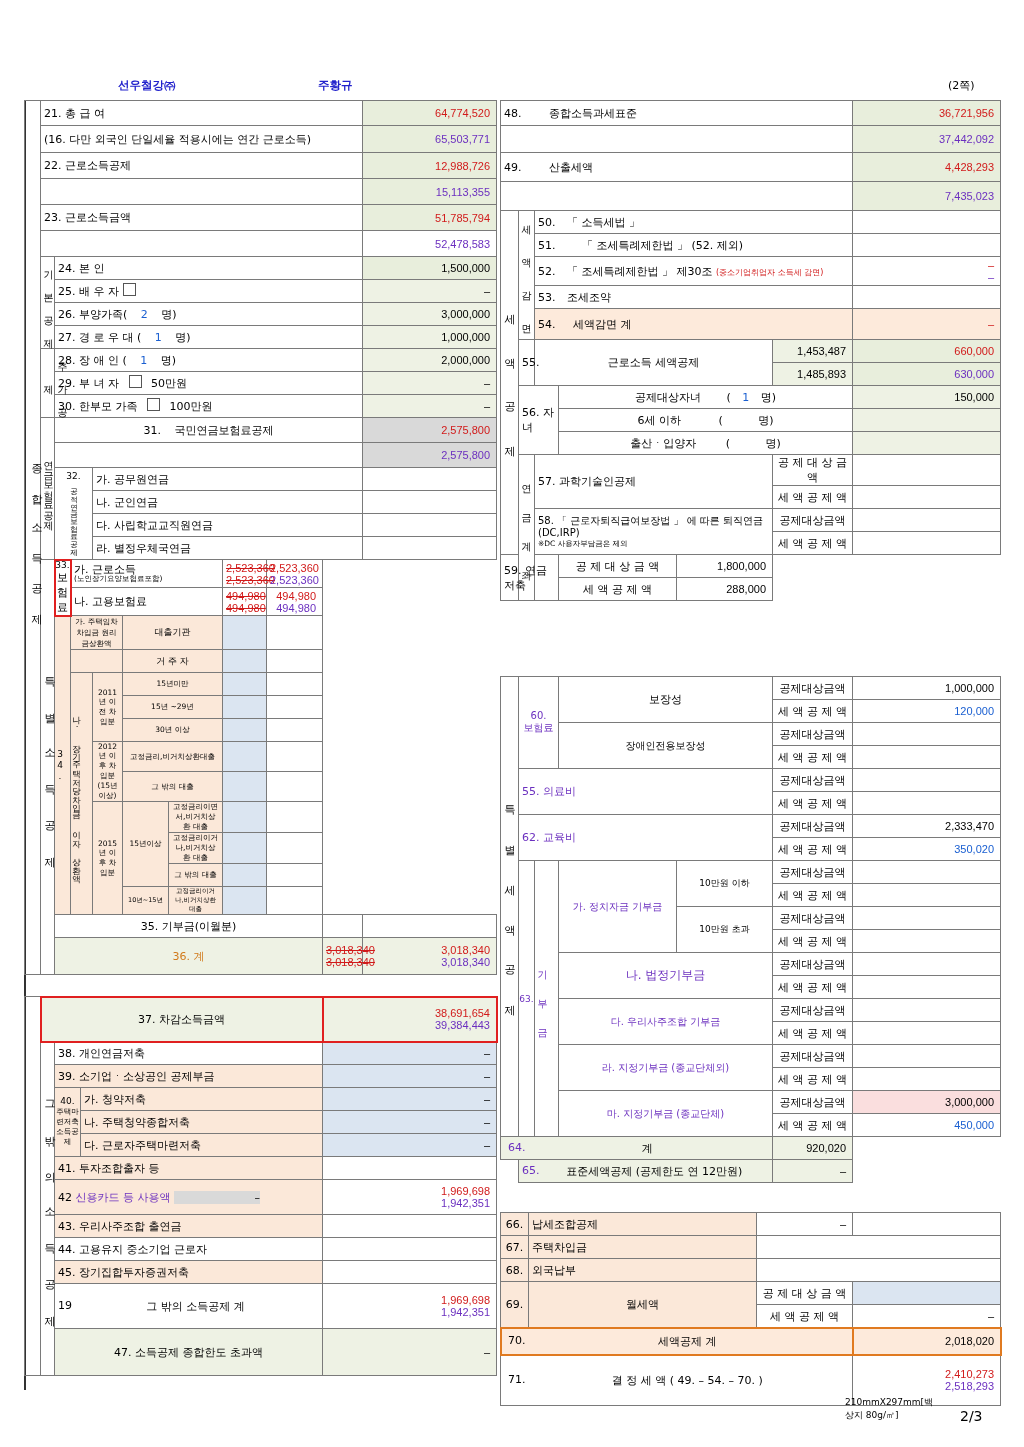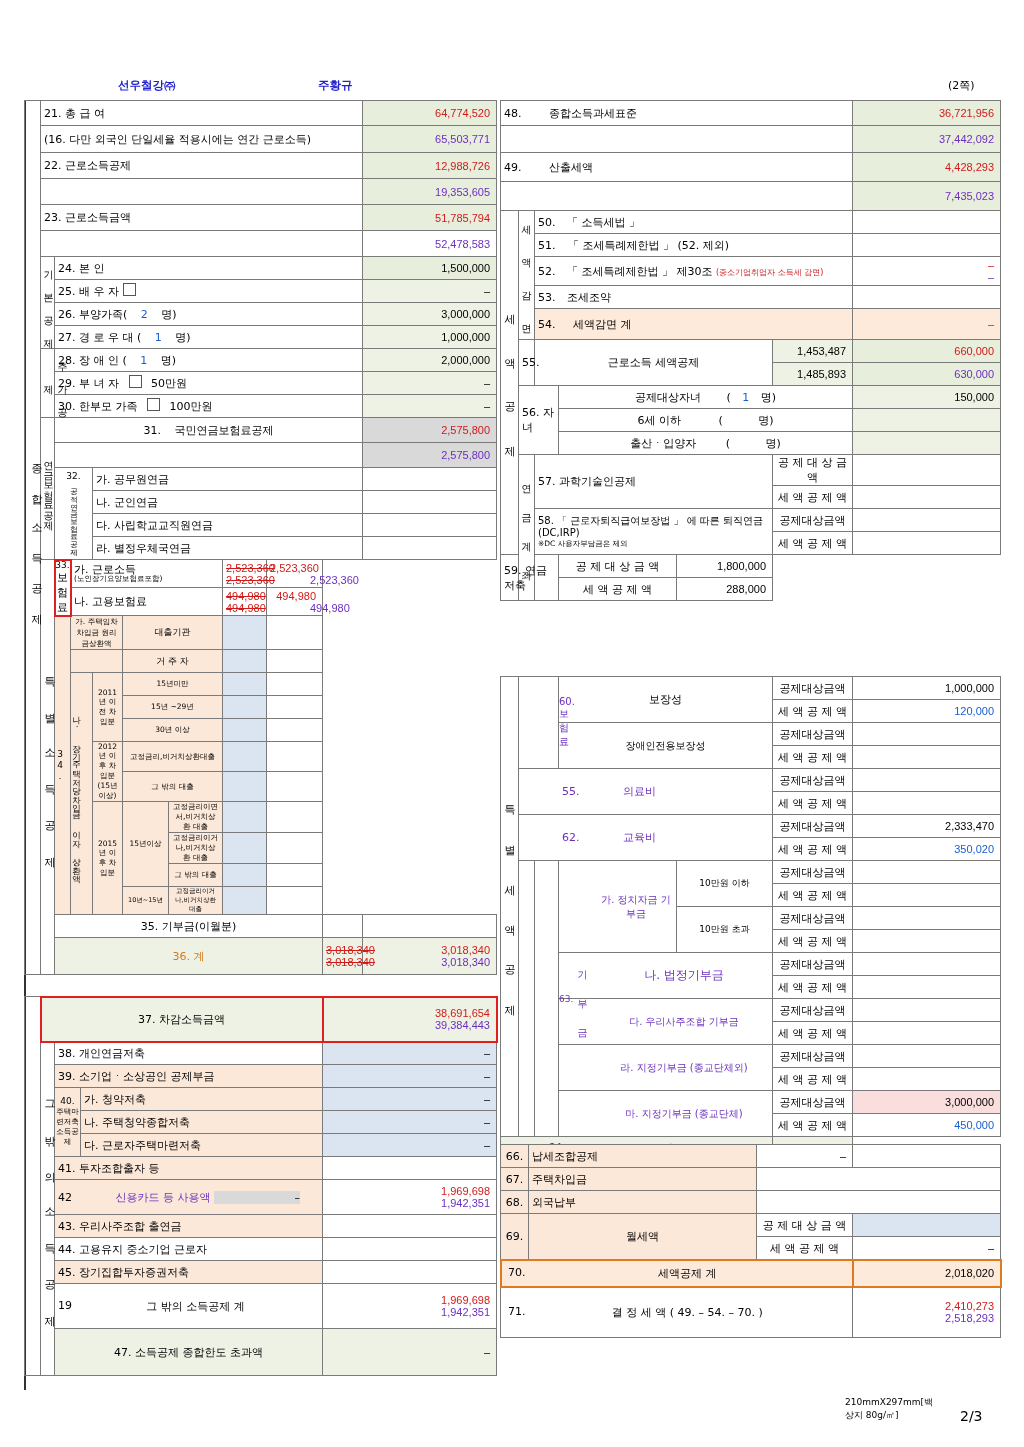--- a/index.html
+++ b/index.html
@@ -15,21 +15,21 @@
 
   
   table{border-collapse:collapse;table-layout:fixed;}
   td{border:1px solid #7a7a7a;font-size:11px;padding:0 3px;vertical-align:middle;height:22px;}
   .left{position:absolute;left:24px;top:100px;width:472px;}
   .right{position:absolute;left:500px;top:100px;width:500px;}
   .lbl{text-align:left;}
   .ctr{text-align:center;}
   .num{text-align:right;padding-right:6px;font-family:"Liberation Sans",sans-serif;}
   .red{color:#d11a1a;}
-  .purple{color:#6b2fbf;padding-left:40px;}
+  .purple{color:#6b2fbf;}
   .blue{color:#1a5fd1;}
   .small{font-size:11px;}
   .xsmall{font-size:7.5px;}
   .grn{background:#e8eedc;}
   .grnlt{background:#eef2e4;}
   .gray{background:#d9d9d9;}
   .pink{background:#fadede;}
   .peach{background:#fbe8d9;}
   .bluebg{background:#dbe5f1;}
   .orangebg{background:#fdeadb;}
@@ -88,21 +88,21 @@
 
     <tr>
       <td class="lbl" colspan="9" style="height:25px">
         <span>22.</span>
         <span>근로소득공제</span>
       </td>
       <td class="num red grn">12,988,726</td>
     </tr>
     <tr>
       <td class="nb" colspan="9" style="border:1px solid #7a7a7a;border-top:none;height:25px"></td>
-      <td class="num purple grn">19,353,605</td>
+      <td class="num purple grn">15,113,355</td>
     </tr>
 
     <tr>
       <td class="lbl" colspan="9" style="height:25px">
         <span>23.</span>
         <span>근로소득금액</span>
       </td>
       <td class="num red grn">51,785,794</td>
     </tr>
     <tr>
@@ -503,21 +503,21 @@
       </td>
       <td class="lbl" colspan="4">
         <span>50.</span>
         <span style="margin-left:8px">「 소득세법 」</span>
       </td>
       <td class="num white"></td>
     </tr>
     <tr>
       <td class="lbl" colspan="4">
         <span>51.</span>
-        <span style="margin-left:9px">「 조세특례제한법 」 (52. 제외)</span>
+        <span style="margin-left:23px">「 조세특례제한법 」 (52. 제외)</span>
       </td>
       <td class="num white"></td>
     </tr>
     <tr>
       <td class="lbl" colspan="4" style="height:28px">
         <span>52.</span>
         <span style="margin-left:8px">「 조세특례제한법 」 제30조</span>
         <span class="mini">(중소기업취업자 소득세 감면)</span>
       </td>
       <td class="num red">
@@ -768,21 +768,21 @@
       <td class="nb" style="border:none"></td>
       <td class="ctr grnlt" colspan="4">
         <span style="float:left" class="purple">65.</span>
         <span>표준세액공제 (공제한도 연 12만원)</span>
       </td>
       <td class="num grnlt">–</td>
     </tr>
   </tbody>
     </table>
 
-  <table class="right" style="top:1144px">
+  <table class="right" style="top:1212px">
     <colgroup>
       <col style="width:28px">
         <col style="width:228px">
         <col style="width:96px">
         <col style="width:148px">
     </colgroup>
     <tbody>
         <tr>
       <td class="ctr peach">66.</td>
       <td class="lbl peach">납세조합공제</td>

